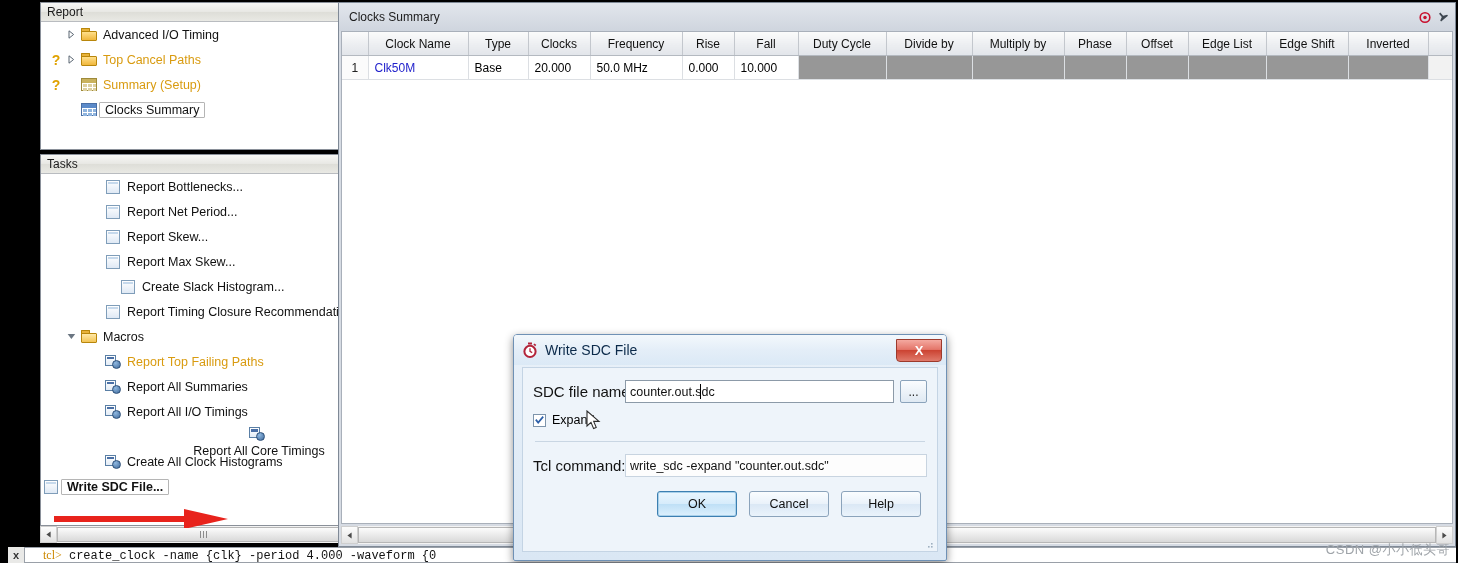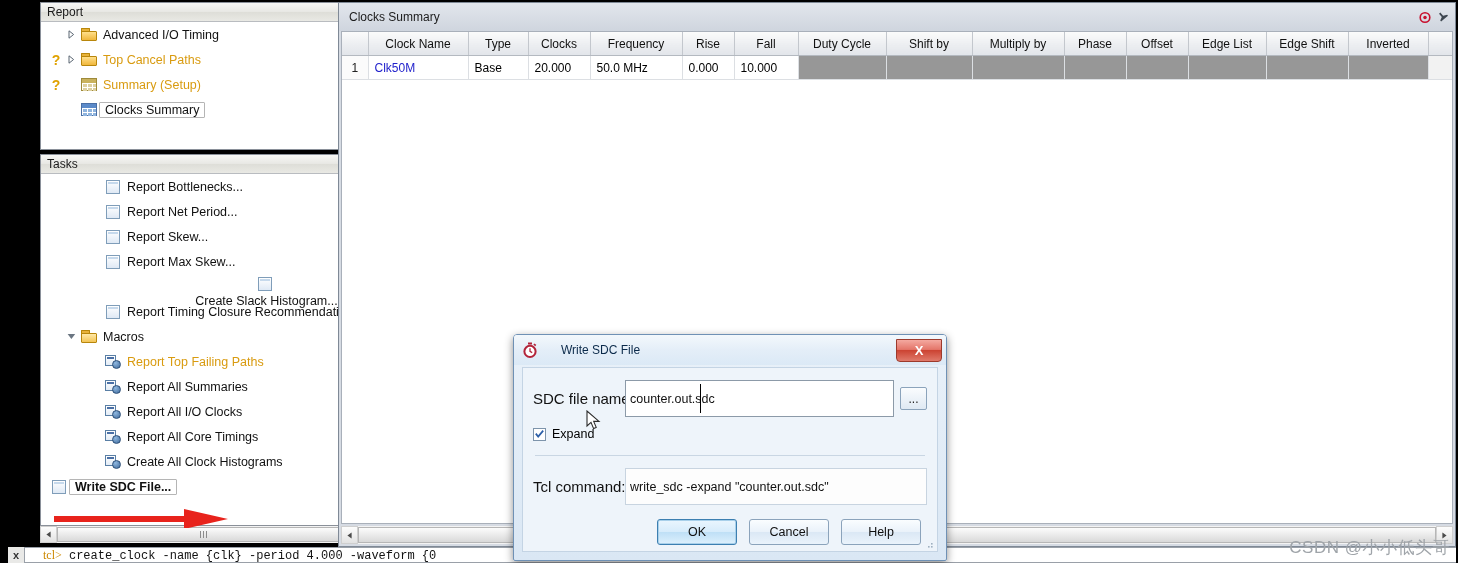--- a/index.html
+++ b/index.html
@@ -261,42 +261,42 @@
     box-sizing: border-box;
   }
   .dlg-title {
     height: 30px;
     display:flex; align-items:center;
     padding: 0 4px 0 8px;
     background: linear-gradient(to bottom,#f3f8fc 0%, #e4eef8 50%, #dbe9f6 100%);
     border-radius: 3px 3px 0 0;
   }
   .dlg-title .dico { width:16px;height:16px;margin-right:7px; flex:0 0 16px;}
-  .dlg-title .dttl { flex:1; font-size:12px; color:#0b2a4a; white-space:nowrap;margin-left:16px;}
+  .dlg-title .dttl { flex:1; font-size:14px; color:#0b2a4a; white-space:nowrap;}
   .dlg-close {
     width: 44px; height: 21px;
     background: linear-gradient(to bottom,#f4a9a0 0%,#e4766a 45%,#cc4433 50%,#e07a6b 100%);
     border:1px solid #9c3a2c;
     border-radius: 0 0 4px 4px;
     display:flex;align-items:center;justify-content:center;
     color:#fff; font-weight:bold; font-size:13px;
     cursor: pointer;
   }
   .dlg-body {
     position:absolute; left:8px; right:8px; top:32px; bottom:8px;
     background: #eef4fa;
     border: 1px solid #c4d4e4;
     box-sizing:border-box;
   }
   .dlg-inner { position:absolute; inset:0; padding: 12px 10px 8px 10px; box-sizing:border-box;}
   .frow { display:flex; align-items:center; }
   .frow .flabel { font-size: 15px; color:#111; white-space:nowrap; }
   .txtbox {
     flex:1;
-    height: 37px;
+    height: 23px;
     background:#fff;
     border:1px solid #8c9aa8;
     box-sizing:border-box;
     display:flex; align-items:center;
     padding: 3px 4px;
     font-size: 12.5px;
     color:#111;
     position: relative;
   }
   .txtbox .caret {
@@ -335,21 +335,21 @@
     background: linear-gradient(to bottom,#eaf6fe 0%,#d7ecfb 48%,#bfe0f6 52%,#ddf0fd 100%);
   }
   .resize-grip { position:absolute; right:3px; bottom:2px; width:10px; height:10px; }
 
   
   .cursor { position:absolute; left:586px; top:410px; width:16px; height:22px; pointer-events:none; }
 
   
   .watermark {
     position:absolute; right: 8px; bottom: 4px;
-    font-size: 17px; color: #9fa4a9;
+    font-size: 13px; color: #9fa4a9;
     white-space:nowrap;
     letter-spacing: .5px;
   }
   .left-strip { position:absolute; left:0; top:0; width:8px; bottom:0; background:#000; }
 </style>
 </head>
 <body>
 
 <div id="root">
 
@@ -505,21 +505,21 @@
                 <span class="pageico"></span>
               </span>
             <span class="lbl">Report Skew...</span>
           </div>
           <div class="trow" style="padding-left:62px;">
             <span class="ico">
                 <span class="pageico"></span>
               </span>
             <span class="lbl">Report Max Skew...</span>
           </div>
-          <div class="trow" style="padding-left:77px;flex-direction:column;">
+          <div class="trow" style="padding-left:77px;">
             <span class="ico">
                 <span class="pageico"></span>
               </span>
             <span class="lbl">Create Slack Histogram...</span>
           </div>
           <div class="trow" style="padding-left:62px;">
             <span class="ico">
                 <span class="pageico"></span>
               </span>
             <span class="lbl">Report Timing Closure Recommendations...</span>
@@ -556,41 +556,41 @@
               </span>
             <span class="lbl">Report All Summaries</span>
           </div>
           <div class="trow" style="padding-left:62px;">
             <span class="ico">
                 <span class="macroico">
                   <span class="p1"></span>
                   <span class="p2"></span>
                 </span>
               </span>
-            <span class="lbl">Report All I/O Clocks</span>
-          </div>
-          <div class="trow" style="padding-left:62px;">
+            <span class="lbl">Report All I/O Timings</span>
+          </div>
+          <div class="trow" style="padding-left:62px;flex-direction:column;">
             <span class="ico">
                 <span class="macroico">
                   <span class="p1"></span>
                   <span class="p2"></span>
                 </span>
               </span>
             <span class="lbl">Report All Core Timings</span>
           </div>
           <div class="trow" style="padding-left:62px;">
             <span class="ico">
                 <span class="macroico">
                   <span class="p1"></span>
                   <span class="p2"></span>
                 </span>
               </span>
             <span class="lbl">Create All Clock Histograms</span>
           </div>
-          <div class="trow sel sel-bold" style="padding-left:8px;">
+          <div class="trow sel sel-bold" style="">
             <span class="ico">
                 <span class="pageico"></span>
               </span>
             <span class="lbl">Write SDC File...</span>
           </div>
         </div>
         <div class="vscroll">
           <div class="arrowbox top">
               <svg width="7" height="5" viewBox="0 0 7 5">
                 <path d="M3.5 0.4 L6.6 4.6 L0.4 4.6 Z" fill="#4a4a4a"></path>
@@ -681,21 +681,21 @@
         <thead>
           <tr>
             <th class="rowhdr"></th>
             <th>Clock Name</th>
             <th>Type</th>
             <th>Clocks</th>
             <th>Frequency</th>
             <th>Rise</th>
             <th>Fall</th>
             <th>Duty Cycle</th>
-            <th>Shift by</th>
+            <th>Divide by</th>
             <th>Multiply by</th>
             <th>Phase</th>
             <th>Offset</th>
             <th>Edge List</th>
             <th>Edge Shift</th>
             <th>Inverted</th>
             <th>Master</th>
           </tr>
         </thead>
         <tbody>

